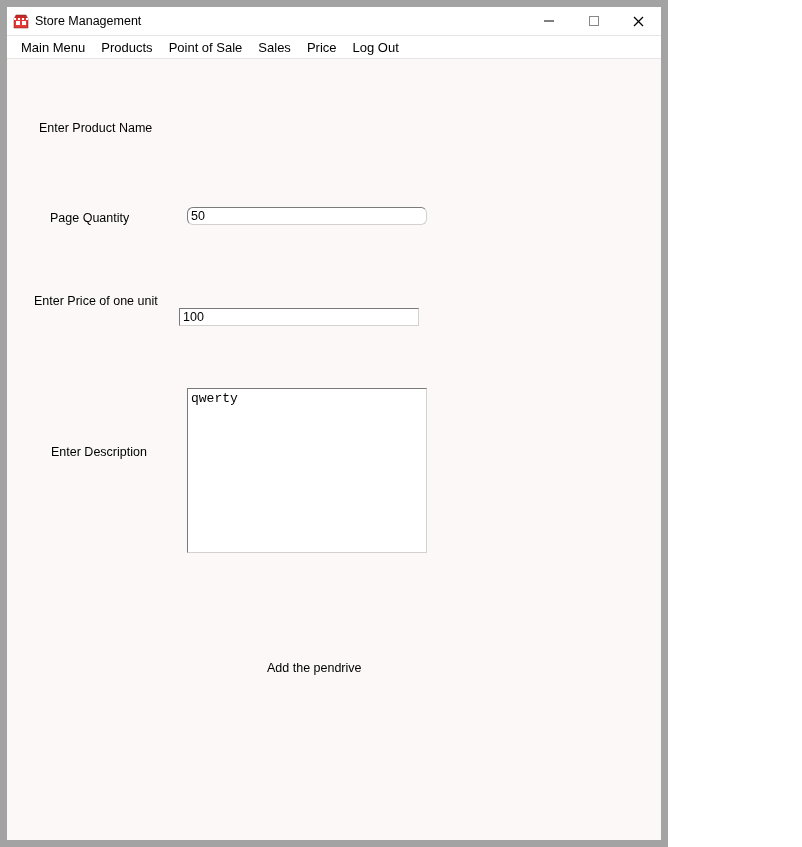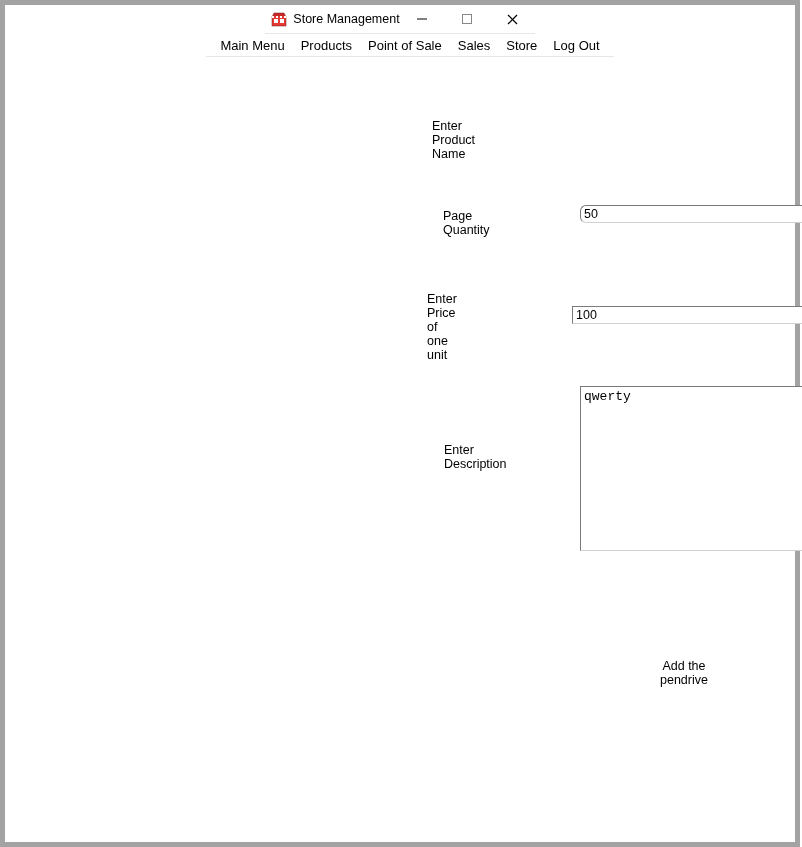--- a/index.html
+++ b/index.html
@@ -4,29 +4,28 @@
 <style>
   html, body {
     margin: 0;
     padding: 0;
     font-family: "Segoe UI", Tahoma, sans-serif;
     font-size: 12.5px;
     background: #ffffff;
     color: #000;
   }
   .window {
-    width: 800px;
+    width: 668px;
     height: 847px;
     box-sizing: border-box;
-    border: 5px solid #a3a3a3;
+    border: 7px solid #a3a3a3;
     position: relative;
     background: #fff;
     display: flex;
     flex-direction: column;
-    align-items: center;
   }
   .titlebar {
     height: 28px;
     background: #ffffff;
     display: flex;
     align-items: center;
     justify-content: space-between;
     border-bottom: 1px solid #e6e6e6;
     padding-left: 6px;
     user-select: none;
@@ -60,21 +59,20 @@
     pointer-events: none;
   }
   .menubar {
     height: 22px;
     display: flex;
     align-items: center;
     gap: 0;
     padding: 0 6px;
     border-bottom: 1px solid #e6e6e6;
     user-select: none;
-    margin-left: 20px;
   }
   .menu-item {
     padding: 2px 8px;
     font-size: 13px;
     cursor: default;
   }
   .client-area {
     flex: 1;
     position: relative;
     background: #fdf8f8;
@@ -170,21 +168,21 @@
         </svg>
       </div>
     </div>
   </div>
 
   <div class="menubar">
     <div class="menu-item">Main Menu</div>
     <div class="menu-item">Products</div>
     <div class="menu-item">Point of Sale</div>
     <div class="menu-item">Sales</div>
-    <div class="menu-item">Store</div>
+    <div class="menu-item">Price</div>
     <div class="menu-item">Log Out</div>
   </div>
 
   <div class="client-area">
 
 
     <div class="field-label" style="left:32px; top:62px;">Enter Product Name</div>
 
     <div class="field-label" style="left:43px; top:152px;">Page Quantity</div>
     <input class="text-input" style="left: 180px; top: 148px; width: 240px; border-radius: 6px;" value="50">

